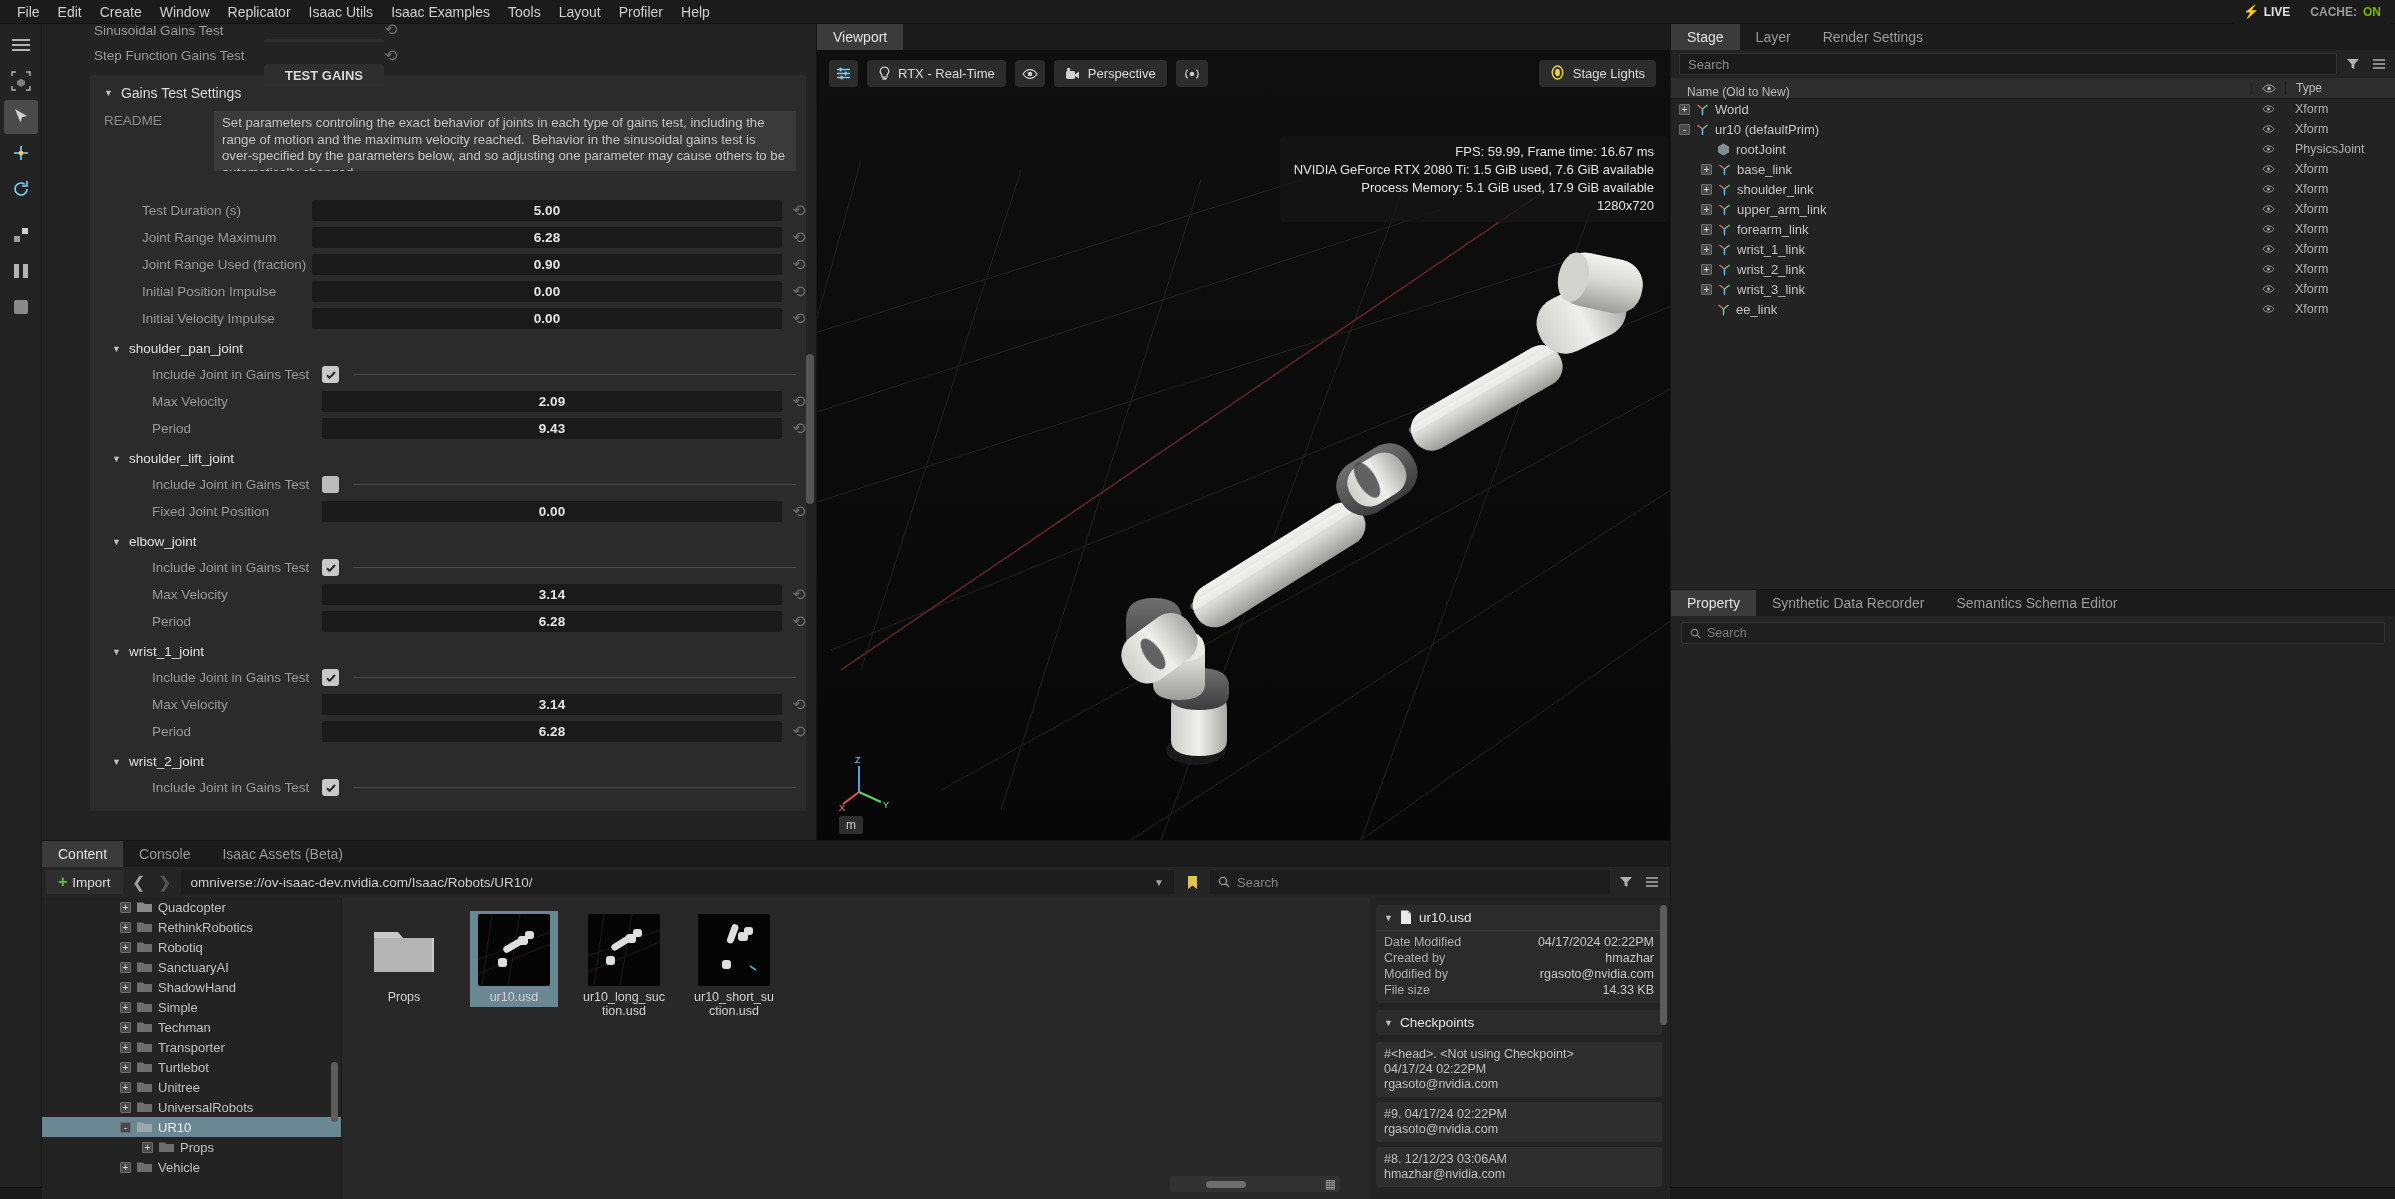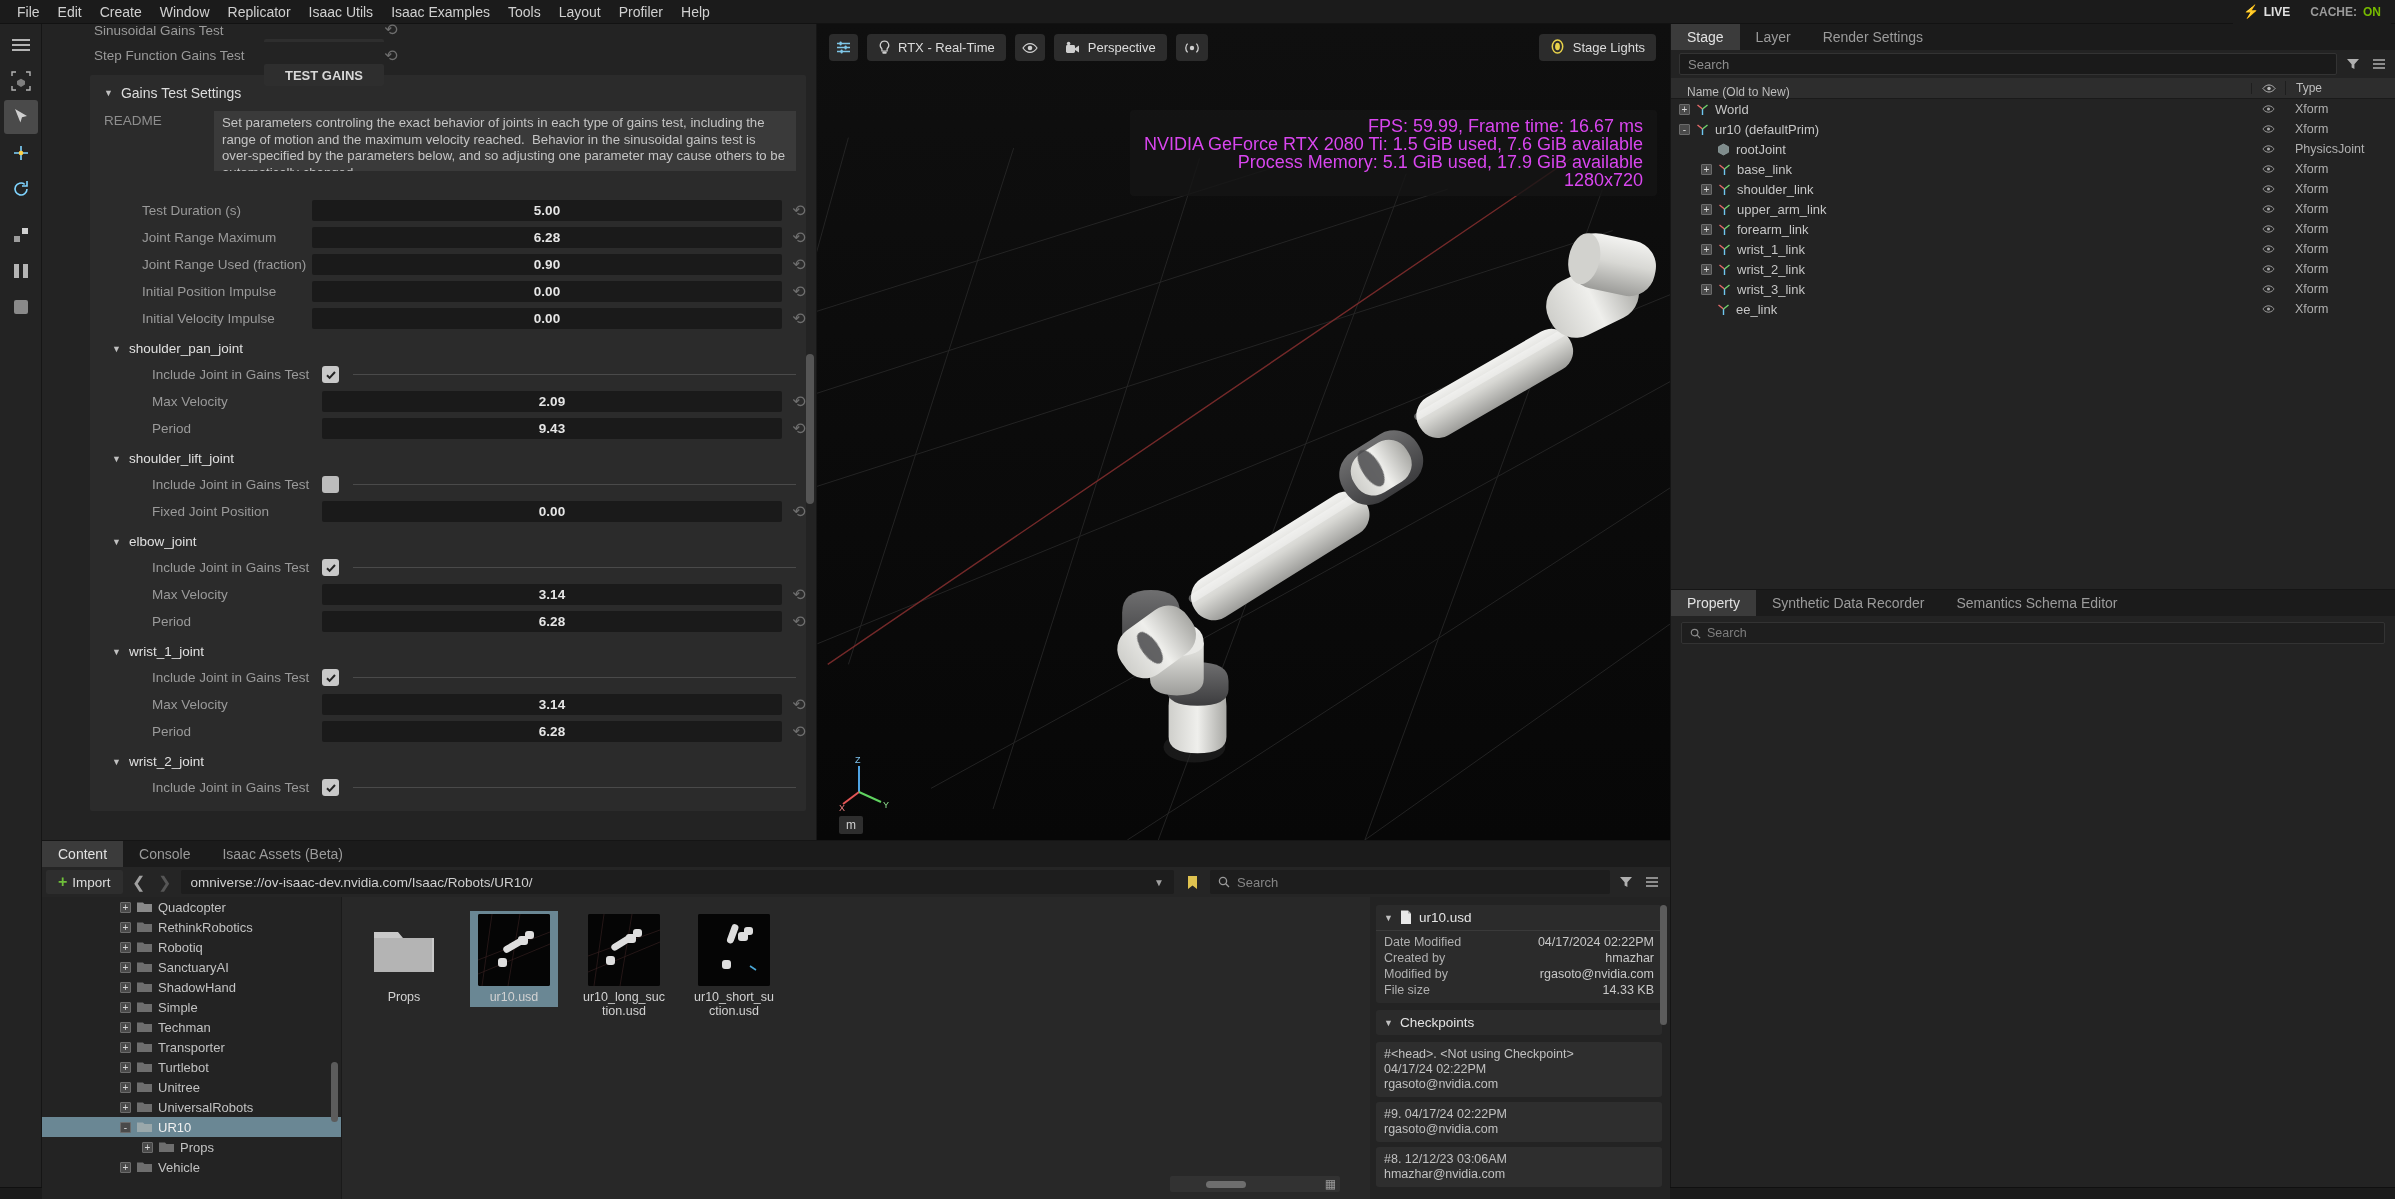--- a/index.html
+++ b/index.html
@@ -119,22 +119,22 @@
     height: 27px; background: #2c2c2c; border-radius: 4px; display: flex; align-items: center;
     gap: 7px; padding: 0 11px; font-size: 13px; color: #dcdcdc; cursor: pointer;
   }
   .vp-pill.sq { padding: 0 7px; }
   .stage-lights {
     position: absolute; top: 10px; right: 14px; height: 27px; background: #2c2c2c;
     border-radius: 4px; display: flex; align-items: center; gap: 8px; padding: 0 11px;
     font-size: 13px; color: #dcdcdc; cursor: pointer; z-index: 6;
   }
   .hud {
-    position: absolute; top: 86px; right: 13px; background: #151515cc; border-radius: 4px;
-    padding: 7px 14px; text-align: right; font-size: 18px; color: #d946ef; line-height: 18px; z-index: 6;
+    position: absolute; top: 86px; right: 2px; background: #151515cc; border-radius: 4px;
+    padding: 7px 14px; text-align: right; font-size: 13px; color: #e5e5e5; line-height: 18px; z-index: 6;
   }
   .axis-gizmo { position: absolute; left: 20px; bottom: 28px; width: 60px; height: 60px; z-index: 6; }
   .unit-badge {
     position: absolute; left: 22px; bottom: 6px; width: 24px; height: 18px; background: #2e2e2e;
     border-radius: 2px; display: flex; align-items: center; justify-content: center;
     font-size: 12px; color: #d0d0d0; z-index: 6;
   }
 
   
   .right-col { width: 725px; flex: 0 0 725px; display: flex; flex-direction: column; background: #232323; border-left: 1px solid #151515; }
@@ -479,20 +479,23 @@
                     <div class="gt-chkline"></div>
                   </div>
                 </div>
               </div>
             </div>
             <div class="gt-vscroll"></div>
           </div>
         </div>
 
         <div class="viewport-wrap">
+          <div class="panel-tabs">
+            <div class="panel-tab active">Viewport</div>
+          </div>
           <div class="vp-body">
 
             <svg width="100%" height="100%" viewBox="0 0 885 790" preserveAspectRatio="xMidYMid slice" style="position:absolute;inset:0">
               <defs>
                 <linearGradient id="bg" x1="0" y1="0" x2="0" y2="1">
                   <stop offset="0" stop-color="#0f0f0f"></stop>
                     <stop offset="1" stop-color="#070707"></stop>
                 </linearGradient>
                 <linearGradient id="metal" x1="0" y1="0" x2="0" y2="1">
                   <stop offset="0" stop-color="#f2f2f0"></stop>

